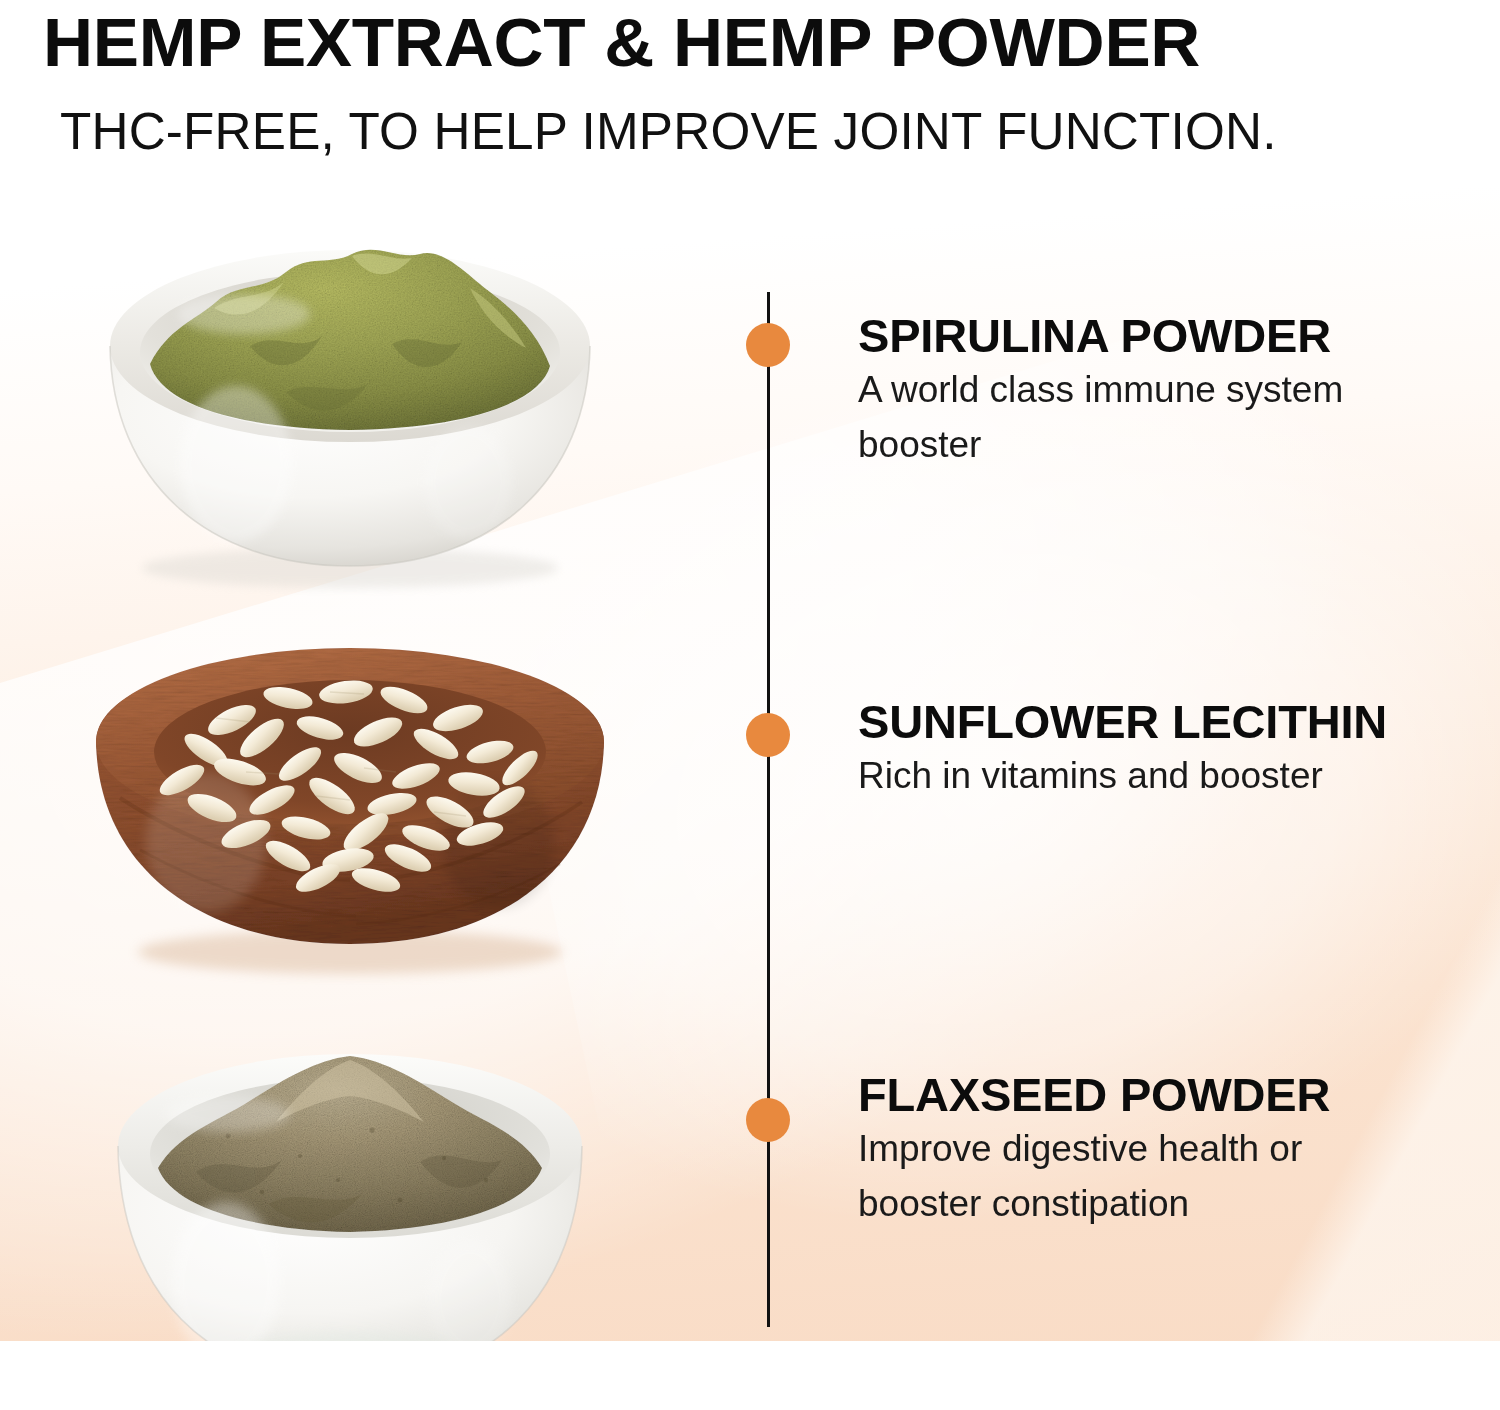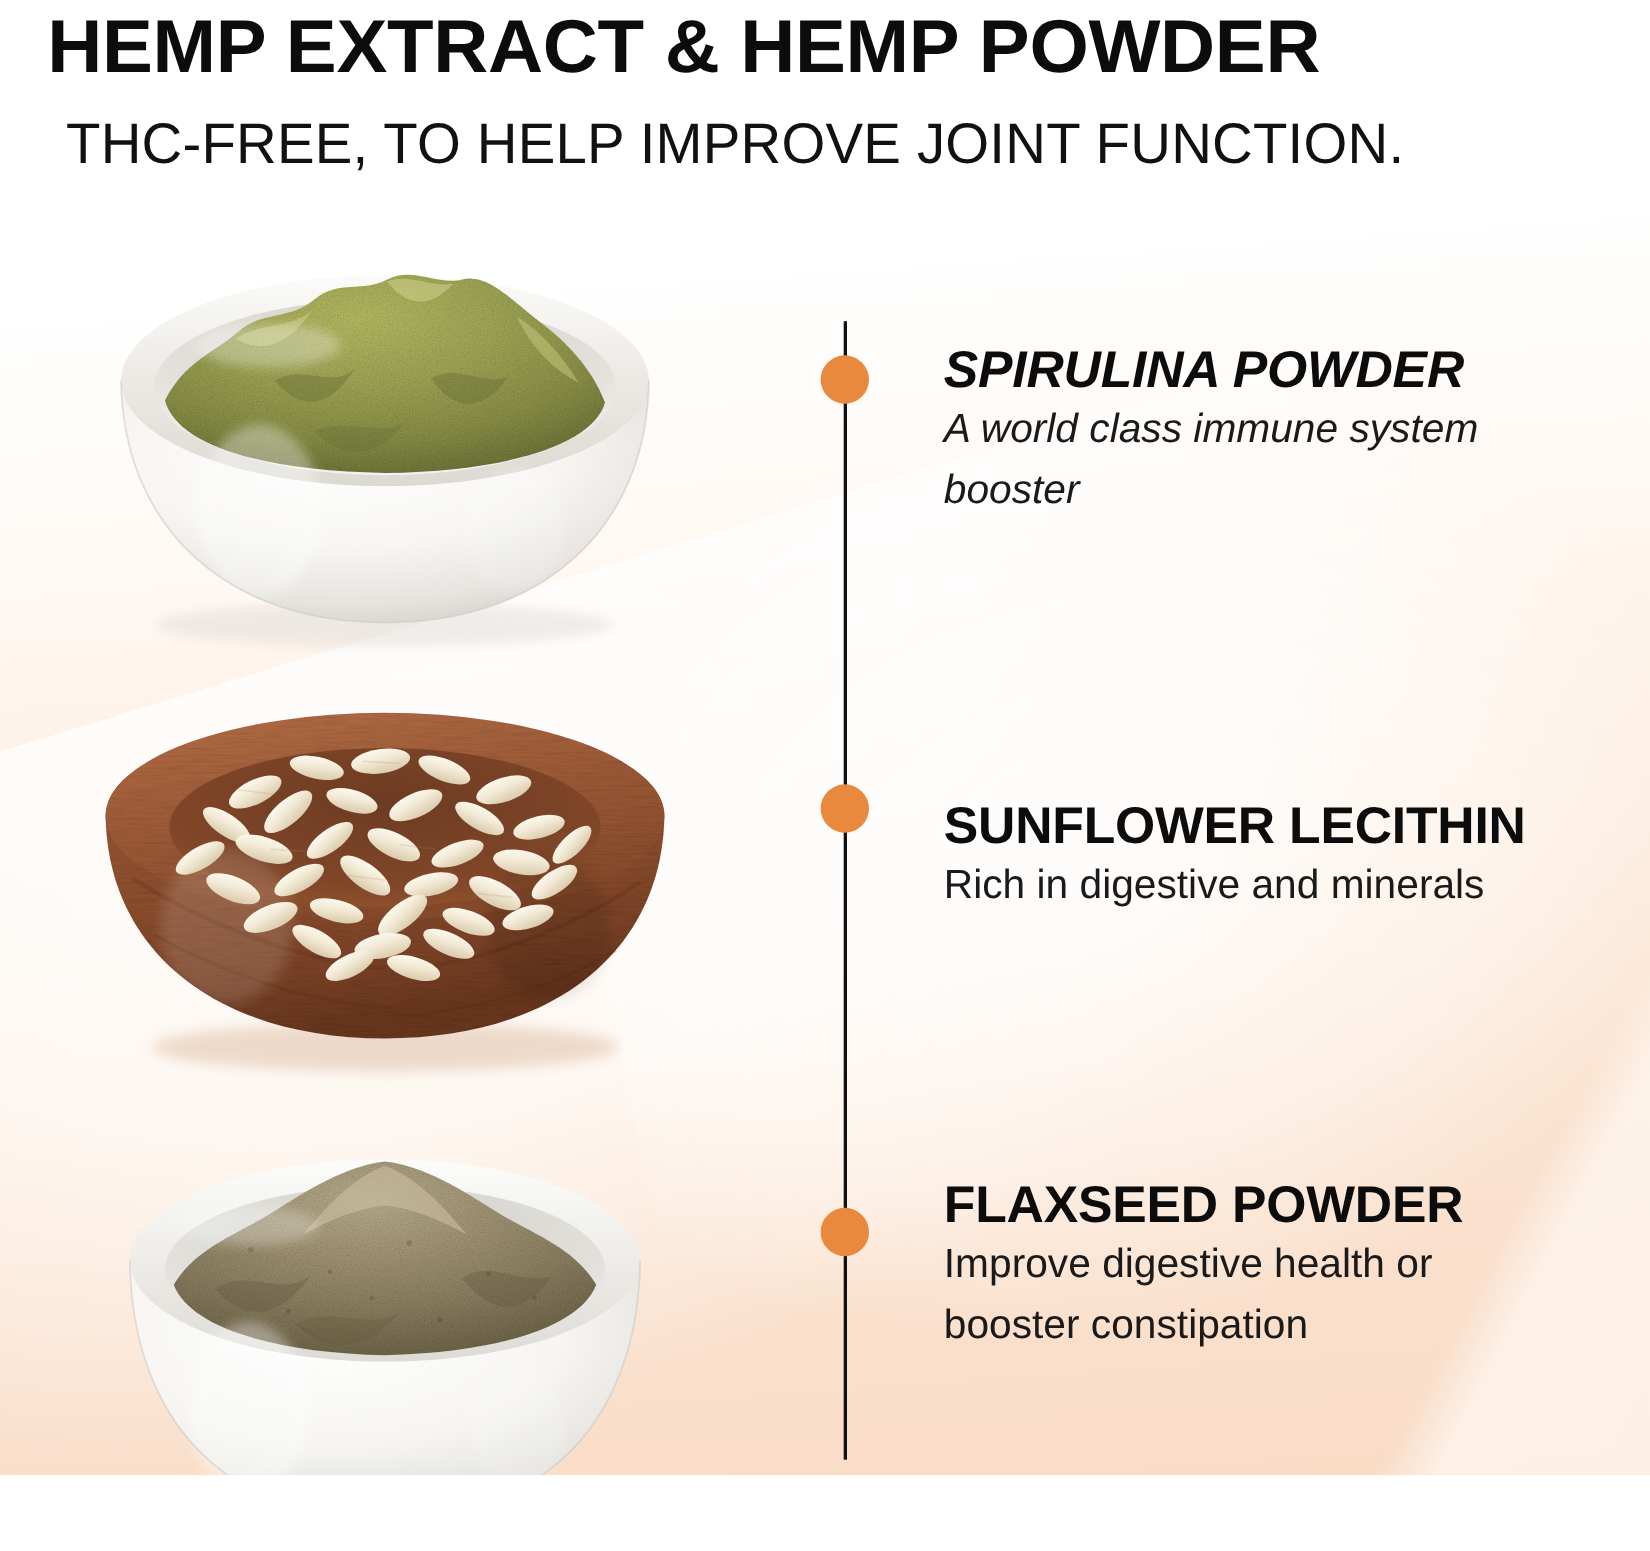--- a/index.html
+++ b/index.html
@@ -414,28 +414,28 @@
       <path d="M118 136 C120 284 208 372 350 372 C492 372 580 284 582 136" fill="none" stroke="#c8c6bf" stroke-width="1.6" opacity="0.5"></path>
     </svg>
     
   </div>
 
   <div class="timeline-line"></div>
   <div class="bullet" style="top:323px;"></div>
   <div class="bullet" style="top:713px;"></div>
   <div class="bullet" style="top:1098px;"></div>
 
-  <div class="feature" style="top:310px;font-style:italic;">
+  <div class="feature" style="top:310px;">
     <div class="feature-title">SPIRULINA POWDER</div>
     <div class="feature-desc">A world class immune system booster</div>
   </div>
 
-  <div class="feature" style="top:724px;">
+  <div class="feature" style="top:696px;">
     <div class="feature-title">SUNFLOWER LECITHIN</div>
-    <div class="feature-desc">Rich in digestive and minerals</div>
+    <div class="feature-desc">Rich in vitamins and booster</div>
   </div>
 
   <div class="feature" style="top:1069px;">
     <div class="feature-title">FLAXSEED POWDER</div>
     <div class="feature-desc">Improve digestive health or booster constipation</div>
   </div>
 
 </div>
 
 </body></html>

